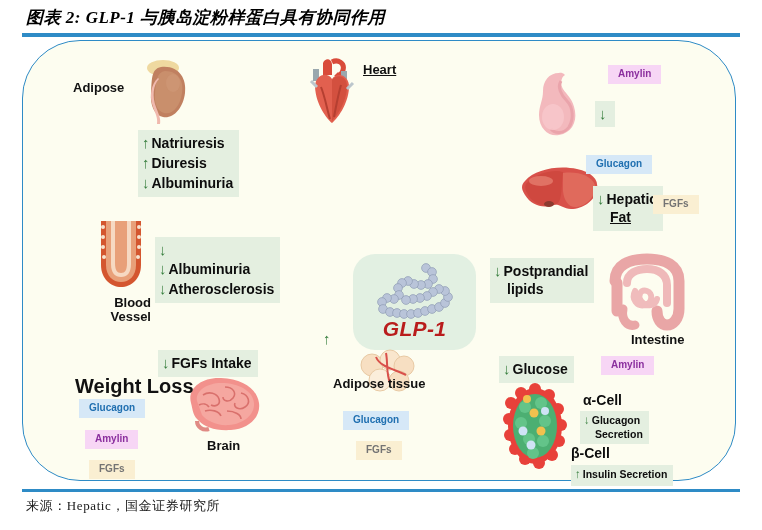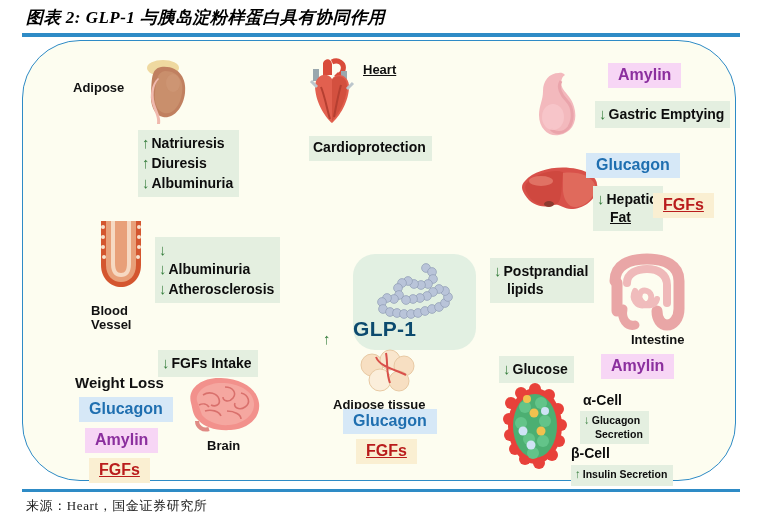--- a/index.html
+++ b/index.html
@@ -102,49 +102,50 @@
     font-size: 15px;
     margin-right: 2px;
     flex: 0 0 auto;
   }
   .effect-line.small { font-size: 10.5px; line-height: 1.2; }
   .effect-line.small .arrow { font-size: 11.5px; }
 
   
   .badge {
     display: inline-block;
-    font-size: 16px;
+    font-size: 10px;
     font-weight: bold;
     padding: 3px 10px 4px 10px;
     white-space: nowrap;
     line-height: 1.15;
   }
   .badge-amylin   { background: #f7d6f5; color: #8b2f9e; }
   .badge-glucagon { background: #d6e8f7; color: #1f6fb0; }
-  .badge-fgfs     { background: #faefd2; color: #b91c1c; text-decoration: underline; }
+  .badge-fgfs     { background: #faefd2; color: #737373; }
 
   
   #glp1-tile {
     position: absolute;
     left: 330px;
     top: 213px;
     width: 123px;
     height: 96px;
     background: #e2f0e2;
     border-radius: 22px;
   }
   #glp1-label {
     position: absolute;
     left: 0; right: 0;
     bottom: 9px;
-    text-align: left;
+    text-align: center;
     font-size: 21px;
     font-weight: bold;
-    color: #0c4a6e;
+    color: #b91c1c;
     letter-spacing: 0.3px;
+    font-style: italic;
   }
   #glp1-peptide { position: absolute; left: 16px; top: 8px; }
 
   .cell-heading {
     font-size: 14px;
     font-weight: bold;
     color: #0d0d0d;
     white-space: nowrap;
   }
 </style>
@@ -190,43 +191,37 @@
       <rect x="40" y="14" width="6" height="12" fill="#9aa8ae"></rect>
       <path d="M14 30 C14 18 26 14 31 22 C36 14 49 18 48 31 C47 48 36 62 31 66 C26 62 15 48 14 30 Z" fill="#e2604f"></path>
       <path d="M31 23 C36 16 47 19 46 31 C45 46 36 59 31 64 Z" fill="#d3503f"></path>
       <path d="M20 30 C24 40 26 52 29 62" fill="none" stroke="#b53f31" stroke-width="2"></path>
       <path d="M40 28 C37 38 35 50 33 60" fill="none" stroke="#b53f31" stroke-width="2"></path>
       <path d="M10 24 L16 30 M52 26 L46 32" stroke="#bcc6cc" stroke-width="3"></path>
     </svg>
     <div class="organ-label" style="position:absolute; left:62px; top:6px;text-decoration:underline;">Heart</div>
   </div>
 
-  <div class="node effect-box" style="left:286px; top:95px;">
-    <div class="effect-line">
-      <span>Cardioprotection</span>
-    </div>
-  </div>
 
   <div class="node" style="left:506px; top:26px;">
     <svg width="64" height="74" viewBox="0 0 64 74">
       <path d="M30 6 C20 6 14 14 14 24 C14 34 10 38 10 48 C10 62 20 70 30 68 C42 66 48 56 46 44
                C44 32 38 28 34 22 C31 17 32 10 36 8 C33 5 31 6 30 6 Z" fill="#f3b9bd"></path>
       <path d="M32 14 C28 20 32 28 38 34 C44 40 45 52 40 60 C35 67 26 67 22 62" fill="none" stroke="#eaa4ab" stroke-width="3"></path>
       <ellipse cx="24" cy="50" rx="11" ry="13" fill="#f7c8cc" opacity="0.8"></ellipse>
     </svg>
   </div>
 
   <div class="node" style="left:585px; top:22px;">
     <span class="badge badge-amylin">Amylin</span>
   </div>
 
   <div class="node effect-box" style="left:572px; top:60px;">
     <div class="effect-line">
       <span class="arrow">↓</span>
-      <span>Gastric Emptying</span>
     </div>
   </div>
 
   <div class="node" style="left:496px; top:122px;">
     <svg width="82" height="58" viewBox="0 0 82 58">
       <path d="M6 18 C16 6 40 2 58 6 C72 9 80 16 78 26 C76 38 64 46 52 46 C44 46 40 40 34 42
                C24 46 12 42 6 32 C2 26 2 22 6 18 Z" fill="#d8514a"></path>
       <path d="M44 10 C58 8 72 12 76 22 C78 30 70 42 58 44 C50 45 45 38 44 28 Z" fill="#e06a5c"></path>
       <path d="M10 18 C20 9 36 6 44 9 C42 22 44 36 38 41 C26 46 12 40 8 30 C5 24 6 21 10 18 Z" fill="#cf483f"></path>
       <ellipse cx="22" cy="18" rx="12" ry="5" fill="#ea8878" opacity="0.65"></ellipse>
@@ -286,21 +281,21 @@
           <circle cx="10" cy="16" r="2"></circle>
         <circle cx="10" cy="26" r="2"></circle>
           <circle cx="11" cy="36" r="2"></circle>
         <circle cx="46" cy="6" r="2"></circle>
           <circle cx="46" cy="16" r="2"></circle>
         <circle cx="46" cy="26" r="2"></circle>
           <circle cx="45" cy="36" r="2"></circle>
       </g>
     </svg>
   </div>
-  <div class="organ-label node" style="left:68px; top:255px; text-align:left; width:60px;margin-top:8px;">
+  <div class="organ-label node" style="left:68px; top:255px; text-align:right; width:60px;">
     <div>Blood</div>
     <div>Vessel</div>
   </div>
 
   <div class="node effect-box" style="left:132px; top:196px;">
     <div class="effect-line">
       <span class="arrow">↓</span>
     </div>
     <div class="effect-line">
       <span class="arrow">↓</span>
@@ -361,21 +356,21 @@
     <svg width="64" height="46" viewBox="0 0 64 46">
       <circle cx="16" cy="16" r="11" fill="#f7dfc2" stroke="#e8c9a3" stroke-width="1"></circle>
       <circle cx="34" cy="11" r="10" fill="#f9e6cd" stroke="#e8c9a3" stroke-width="1"></circle>
       <circle cx="48" cy="17" r="10" fill="#f7dfc2" stroke="#e8c9a3" stroke-width="1"></circle>
       <circle cx="24" cy="31" r="11" fill="#fbeedb" stroke="#e8c9a3" stroke-width="1"></circle>
       <circle cx="43" cy="32" r="10" fill="#f7dfc2" stroke="#e8c9a3" stroke-width="1"></circle>
       <path d="M30 4 C32 14 30 24 34 34 M20 8 C24 18 38 20 50 26" fill="none" stroke="#d9504a" stroke-width="2"></path>
     </svg>
   </div>
 
-  <div class="organ-label node" style="left:310px; top:357px;">Adipose tissue</div>
+  <div class="organ-label node" style="left:310px; top:336px;">Adipose tissue</div>
 
   <div class="node" style="left:320px; top:368px;">
     <span class="badge badge-glucagon">Glucagon</span>
   </div>
   <div class="node" style="left:333px; top:398px;">
     <span class="badge badge-fgfs">FGFs</span>
   </div>
 
   <div class="node effect-box" style="left:135px; top:309px;">
     <div class="effect-line">
@@ -396,21 +391,21 @@
         <path d="M66 20 C74 22 76 30 70 34 C64 38 58 34 60 30"></path>
         <path d="M30 38 C36 36 44 38 46 43"></path>
         <path d="M52 38 C60 38 66 42 66 46"></path>
         <path d="M24 32 C28 30 32 31 34 34"></path>
       </g>
       <path d="M22 48 C22 54 28 58 34 56" fill="none" stroke="#e08a84" stroke-width="4"></path>
     </svg>
   </div>
   <div class="organ-label node" style="left:184px; top:398px;">Brain</div>
 
-  <div class="organ-label node" style="left:52px; top:334px; font-size:15px;">Weight Loss</div>
+  <div class="organ-label node" style="left:52px; top:334px; font-size:20px;">Weight Loss</div>
 
   <div class="node" style="left:56px; top:356px;">
     <span class="badge badge-glucagon">Glucagon</span>
   </div>
   <div class="node" style="left:62px; top:387px;">
     <span class="badge badge-amylin">Amylin</span>
   </div>
   <div class="node" style="left:66px; top:417px;">
     <span class="badge badge-fgfs">FGFs</span>
   </div>
@@ -482,13 +477,13 @@
   <div class="node effect-box" style="left:548px; top:424px;">
     <div class="effect-line small">
       <span class="arrow">↑</span>
       <span>Insulin Secretion</span>
     </div>
   </div>
 
 </div>
 
 <div id="footer-rule"></div>
-<div id="source-note">来源：Heart，国金证券研究所</div>
+<div id="source-note">来源：Hepatic，国金证券研究所</div>
 
 </body></html>

